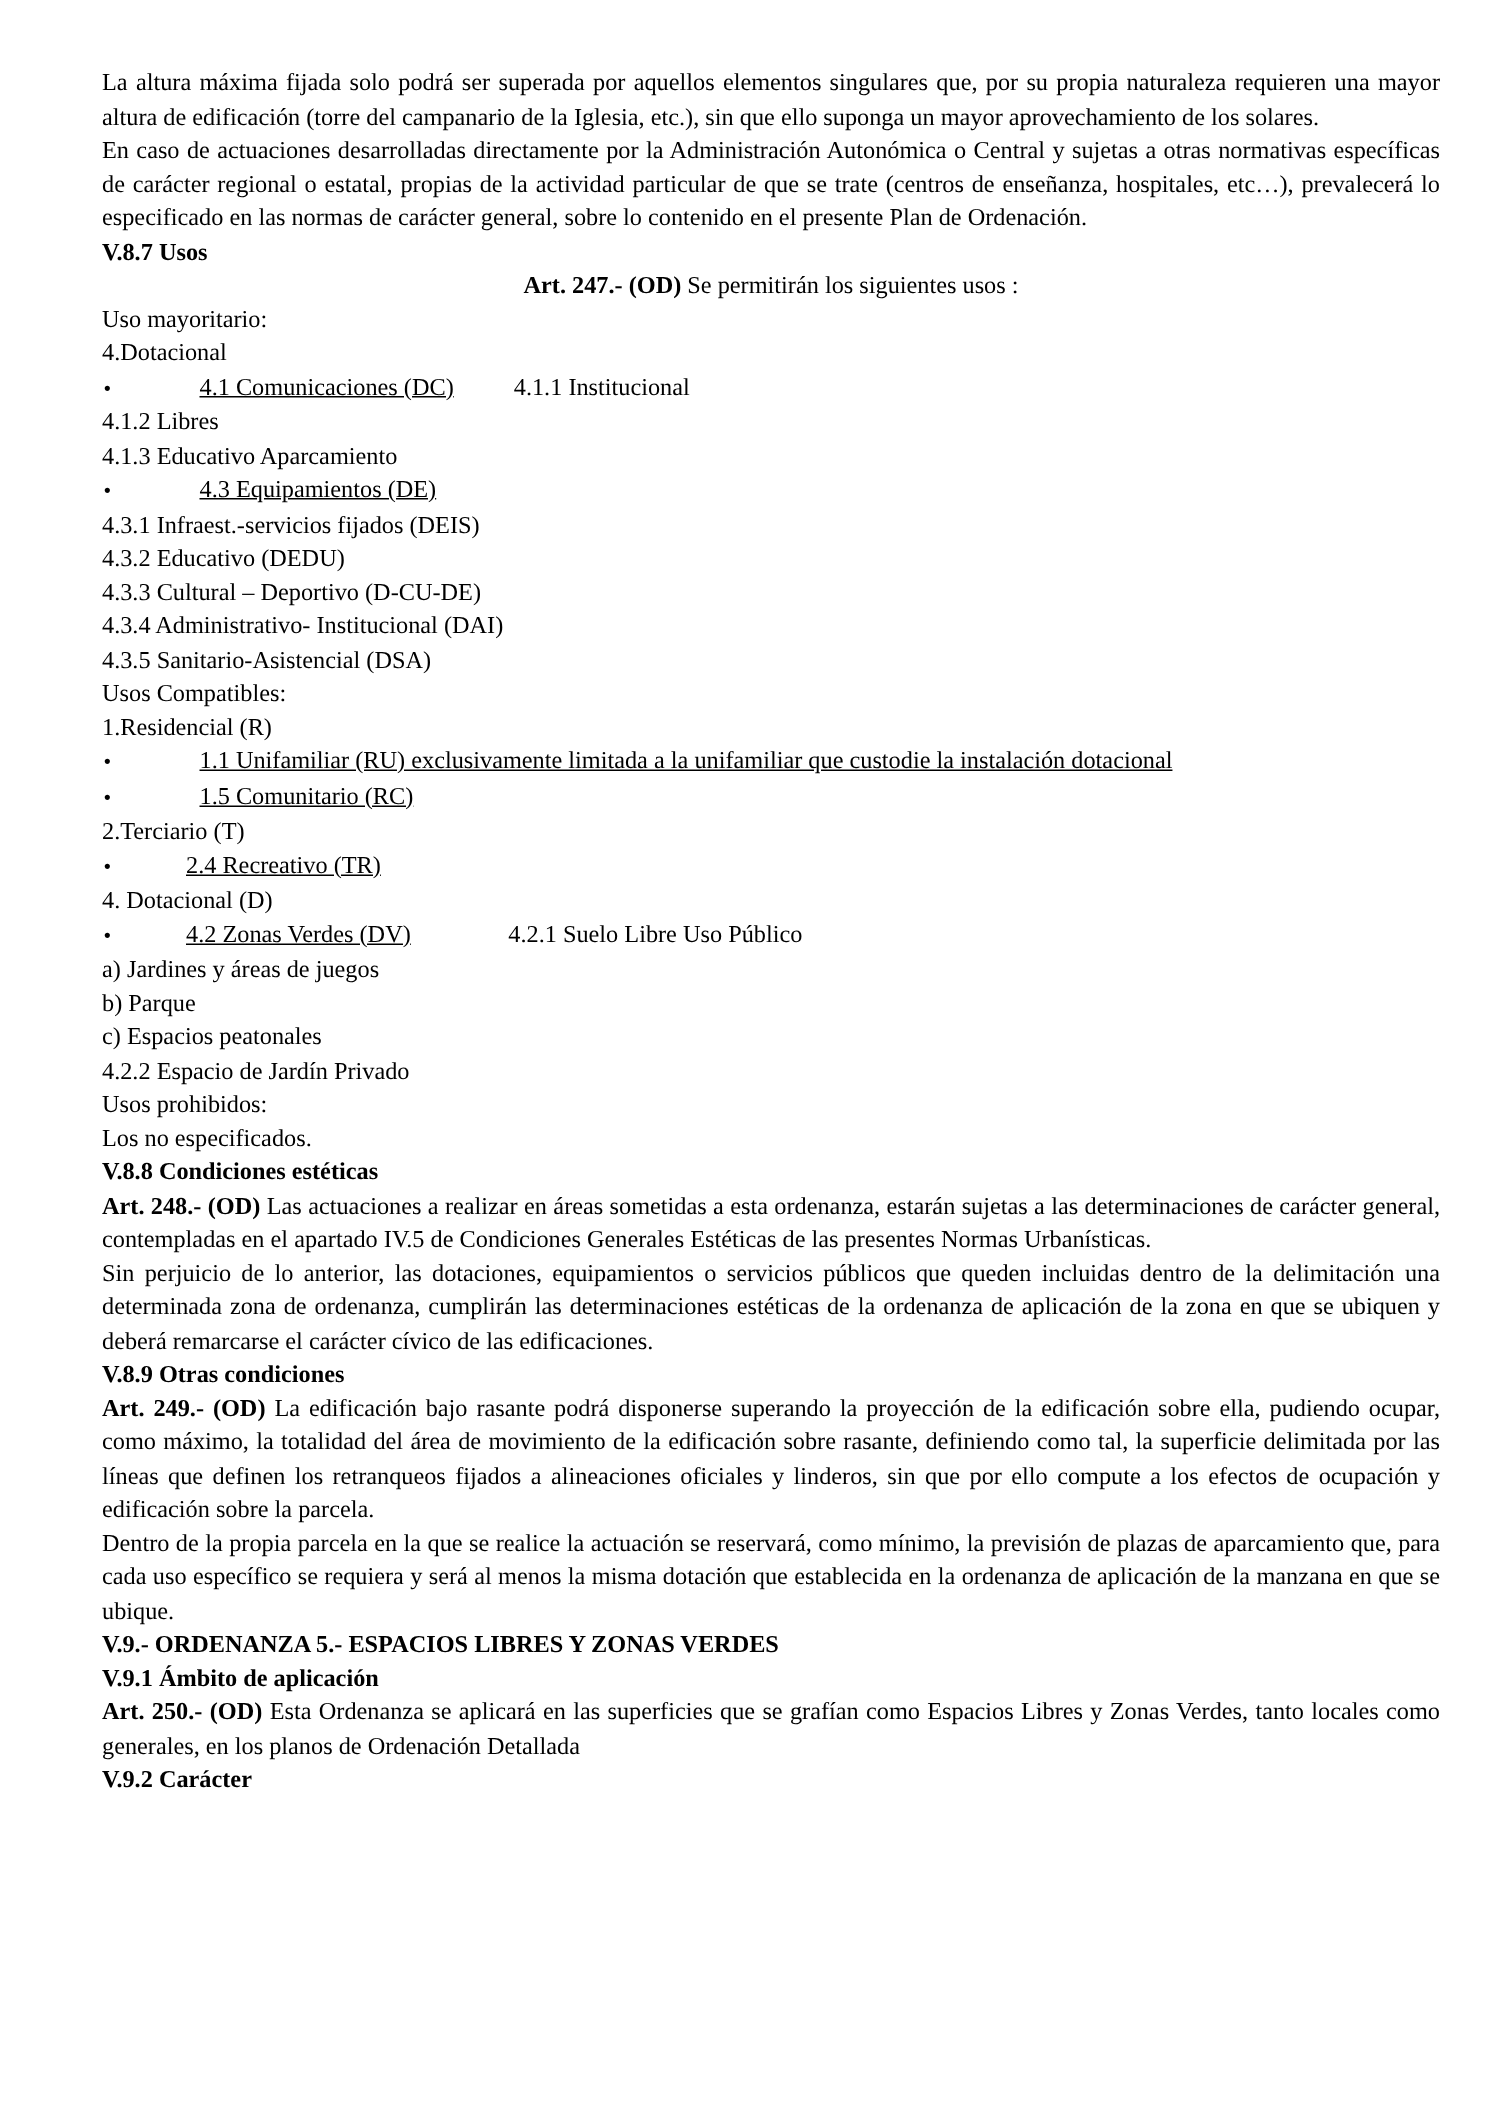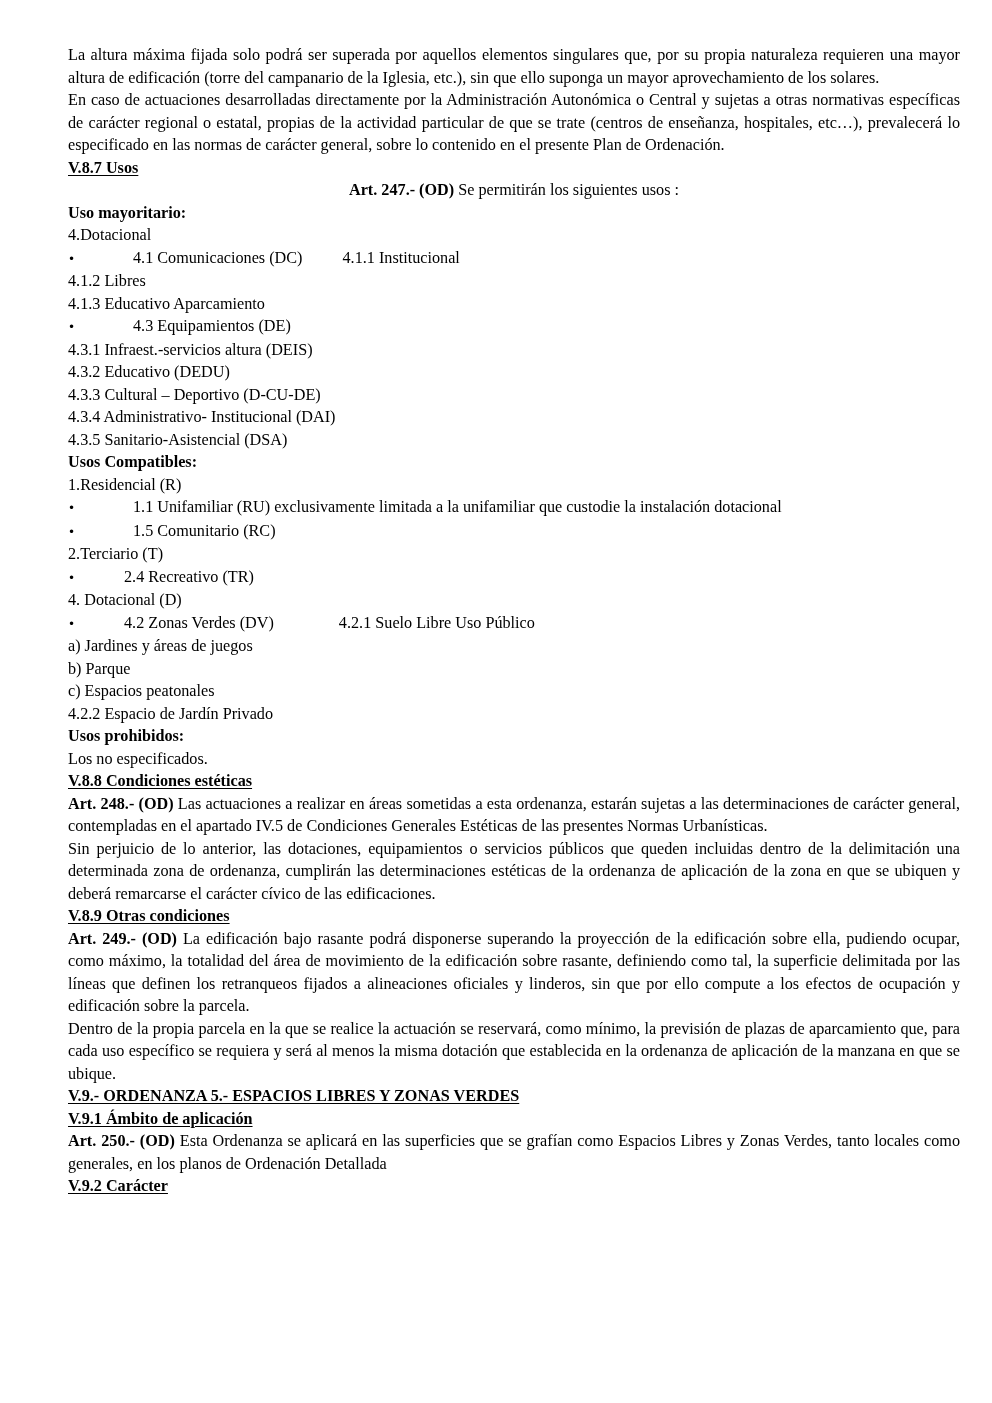--- a/index.html
+++ b/index.html
@@ -48,34 +48,33 @@
   }
 
   .heading {
     font-size: 16.2px;
     line-height: 22.5px;
     font-weight: bold;
     margin: 0;
     text-align: left;
   }
   .heading .u {
-    text-decoration: underline;
     text-underline-offset: 1.5px;
     text-decoration-thickness: 1.4px;
   }
 
   .line {
     font-size: 16.2px;
     line-height: 22.5px;
     text-align: left;
     margin: 0;
     white-space: pre;
   }
   .line.bold {
-    font-weight: bold;
+    font-weight: normal;
   }
 
   
   .bullet-row {
     font-size: 16.2px;
     line-height: 22.5px;
     margin: 0;
     display: flex;
     align-items: baseline;
     text-align: left;
@@ -83,20 +82,21 @@
   .bullet-row .bullet {
     display: inline-block;
     width: 65px;
     flex: 0 0 65px;
     font-family: "DejaVu Sans", sans-serif;
     font-size: 12px;
     line-height: 22.5px;
   }
   .bullet-row .btext {
     white-space: pre;
+    text-decoration: underline;
   }
   .bullet-row .btext2 {
     white-space: pre;
     display: inline-block;
   }
 
   .gap-col-1 { display:inline-block; width: 40px; }
   .gap-col-2 { display:inline-block; width: 65px; }
 </style>
 </head>
@@ -124,21 +124,21 @@
     </div>
 
     <p class="line">4.1.2 Libres</p>
     <p class="line">4.1.3 Educativo Aparcamiento</p>
 
     <div class="bullet-row">
       <span class="bullet">•</span>
       <span class="btext">4.3 Equipamientos (DE)</span>
     </div>
 
-    <p class="line">4.3.1 Infraest.-servicios altura (DEIS)</p>
+    <p class="line">4.3.1 Infraest.-servicios fijados (DEIS)</p>
     <p class="line">4.3.2 Educativo (DEDU)</p>
     <p class="line">4.3.3 Cultural – Deportivo (D-CU-DE)</p>
     <p class="line">4.3.4 Administrativo- Institucional (DAI)</p>
     <p class="line">4.3.5 Sanitario-Asistencial (DSA)</p>
 
     <p class="line bold">Usos Compatibles:</p>
 
     <p class="line">1.Residencial (R)</p>
 
     <div class="bullet-row">

